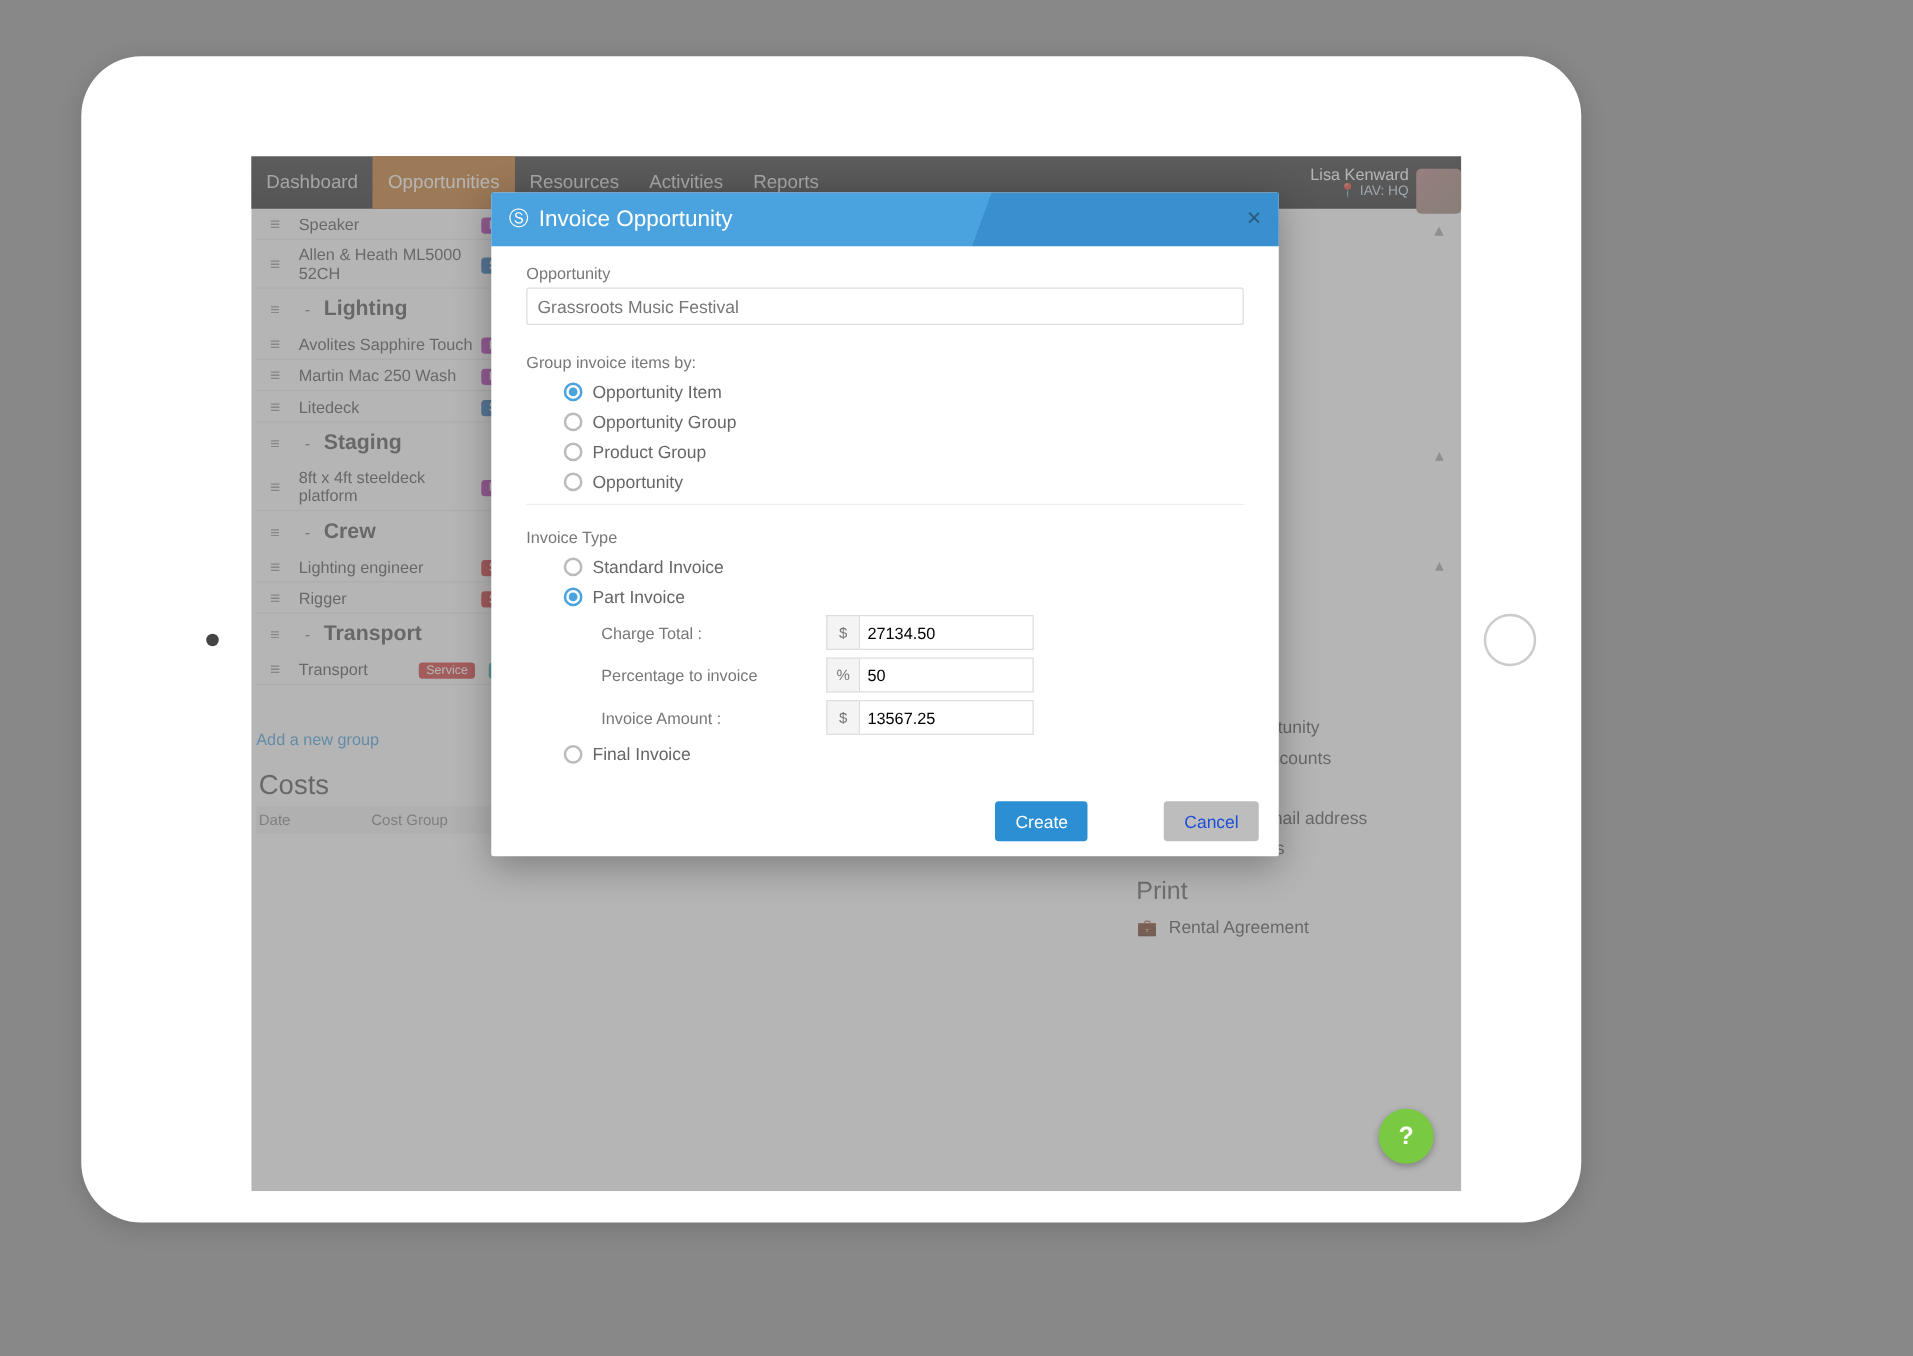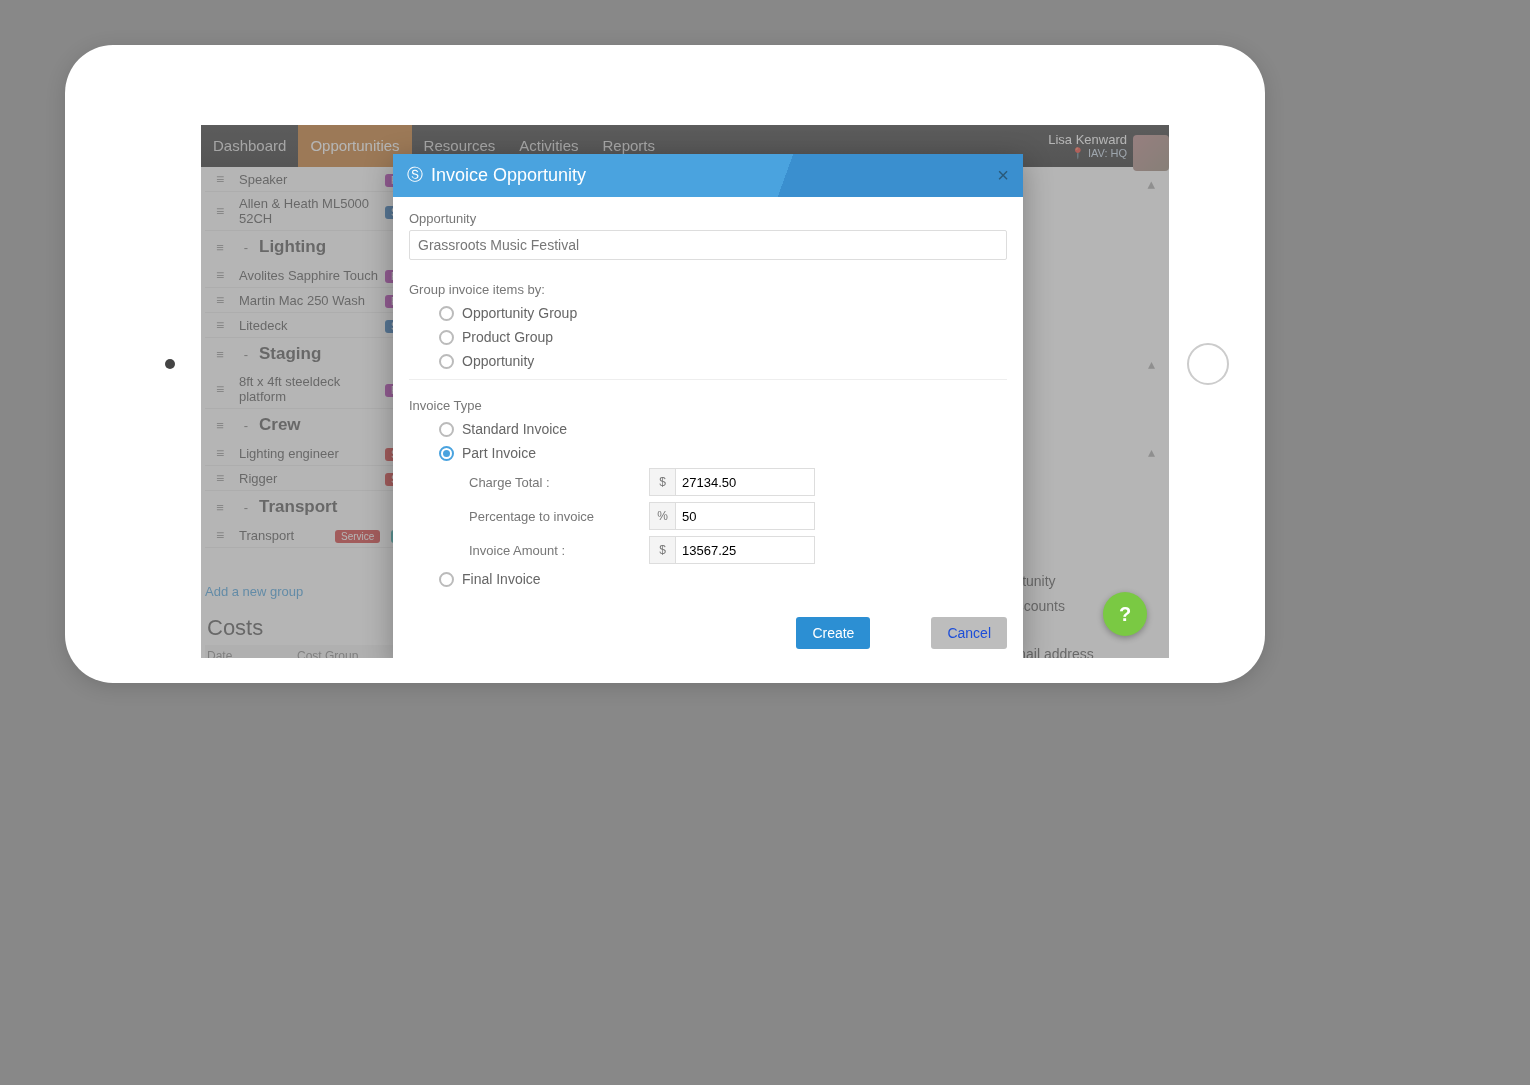--- a/index.html
+++ b/index.html
@@ -10,21 +10,21 @@
   height: 1085px;
   overflow: hidden;
 }
 
 
 .tablet-frame {
   position: absolute;
   left: 65px;
   top: 45px;
   width: 1200px;
-  height: 638px;
+  height: 933px;
   background: #fff;
   border-radius: 48px;
   box-shadow: 0 4px 20px rgba(0,0,0,0.15);
 }
 .tablet-camera {
   position: absolute;
   left: 100px;
   top: 50%;
   transform: translateY(-50%);
   width: 10px; height: 10px;
@@ -212,21 +212,21 @@
   background: linear-gradient(110deg,#4aa3df 62%,#3a8fcf 62%);
   color:#fff;
   padding: 10px 14px;
   display:flex;
   align-items:center;
   font-size: 18px;
   font-weight:500;
 }
 .modal-header .mh-icon { margin-right:8px; font-size:16px; }
 .modal-header .mh-close { margin-left:auto; font-size:20px; color:#2a5a7a; cursor:pointer; }
-.modal-body { padding: 14px 16px 8px; font-size:14px; color:#666; }
+.modal-body { padding: 14px 28px 8px; font-size:14px; color:#666; }
 .mb-label { font-size:13px; color:#777; margin-bottom:4px; }
 .mb-input {
   width:100%;
   padding:6px 8px;
   border:1px solid #ddd;
   border-radius:2px;
   font-size:14px;
   color:#777;
 }
 .mb-section { padding: 12px 0 6px; border-bottom:1px solid #eee; }
@@ -479,20 +479,24 @@
         <span>Invoice Opportunity</span>
         <span class="mh-close">×</span>
       </div>
       <div class="modal-body">
         <div class="mb-label">Opportunity</div>
         <input class="mb-input" value="Grassroots Music Festival" style="">
 
         <div class="mb-section">
           <div class="mb-label" style="margin-top:10px">Group invoice items by:</div>
           <div class="radio-row">
+              <span class="radio checked"></span>
+              <span>Opportunity Item</span>
+            </div>
+          <div class="radio-row">
               <span class="radio"></span>
               <span>Opportunity Group</span>
             </div>
           <div class="radio-row">
               <span class="radio"></span>
               <span>Product Group</span>
             </div>
           <div class="radio-row">
               <span class="radio"></span>
               <span>Opportunity</span>

